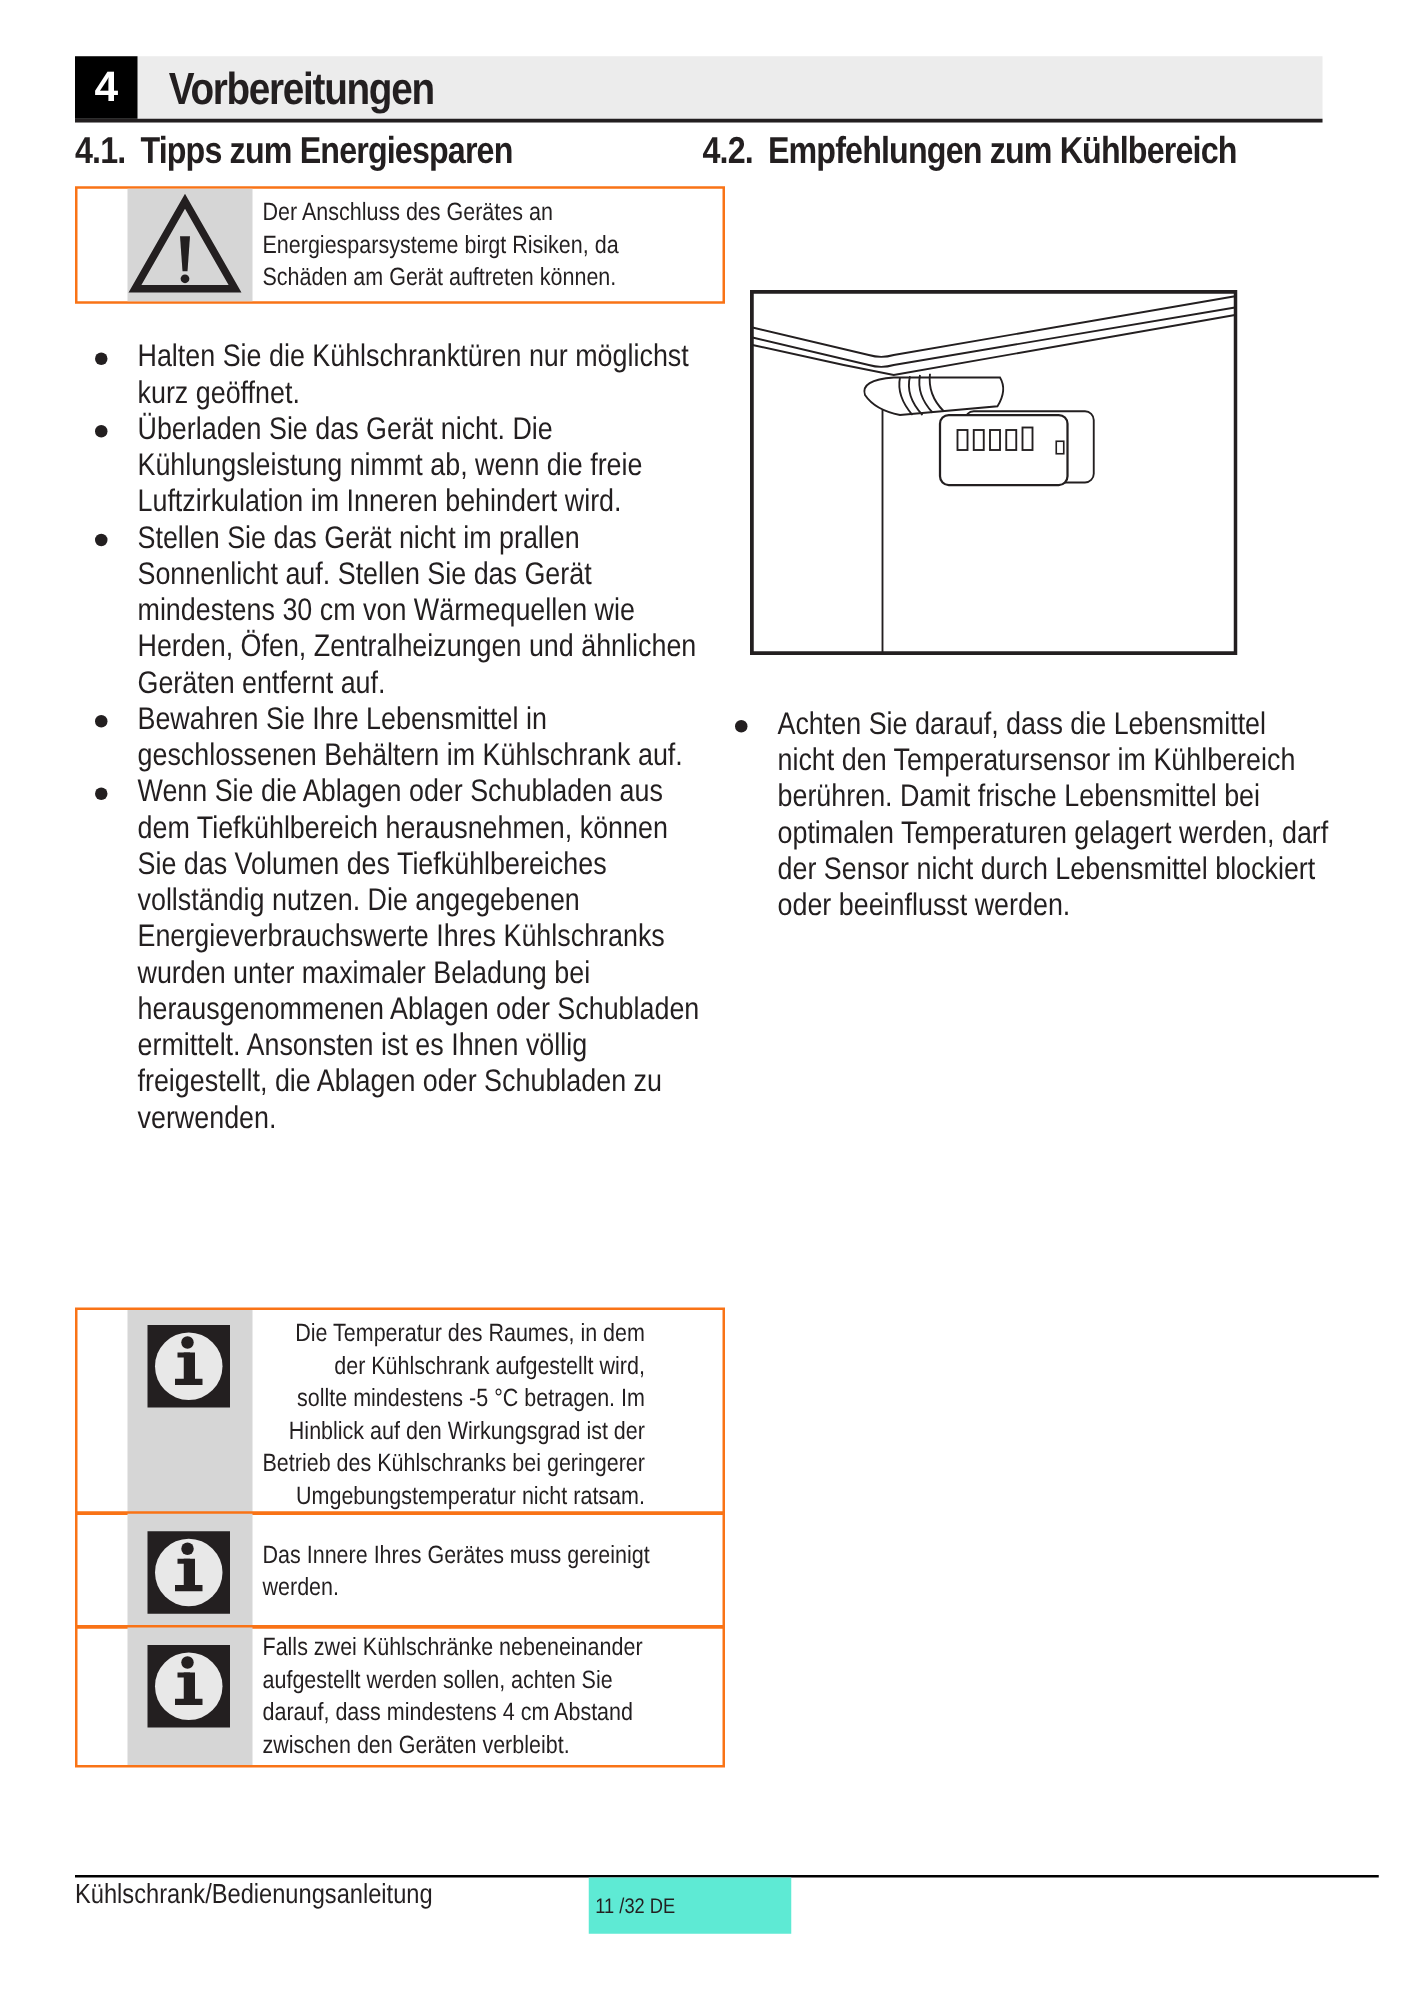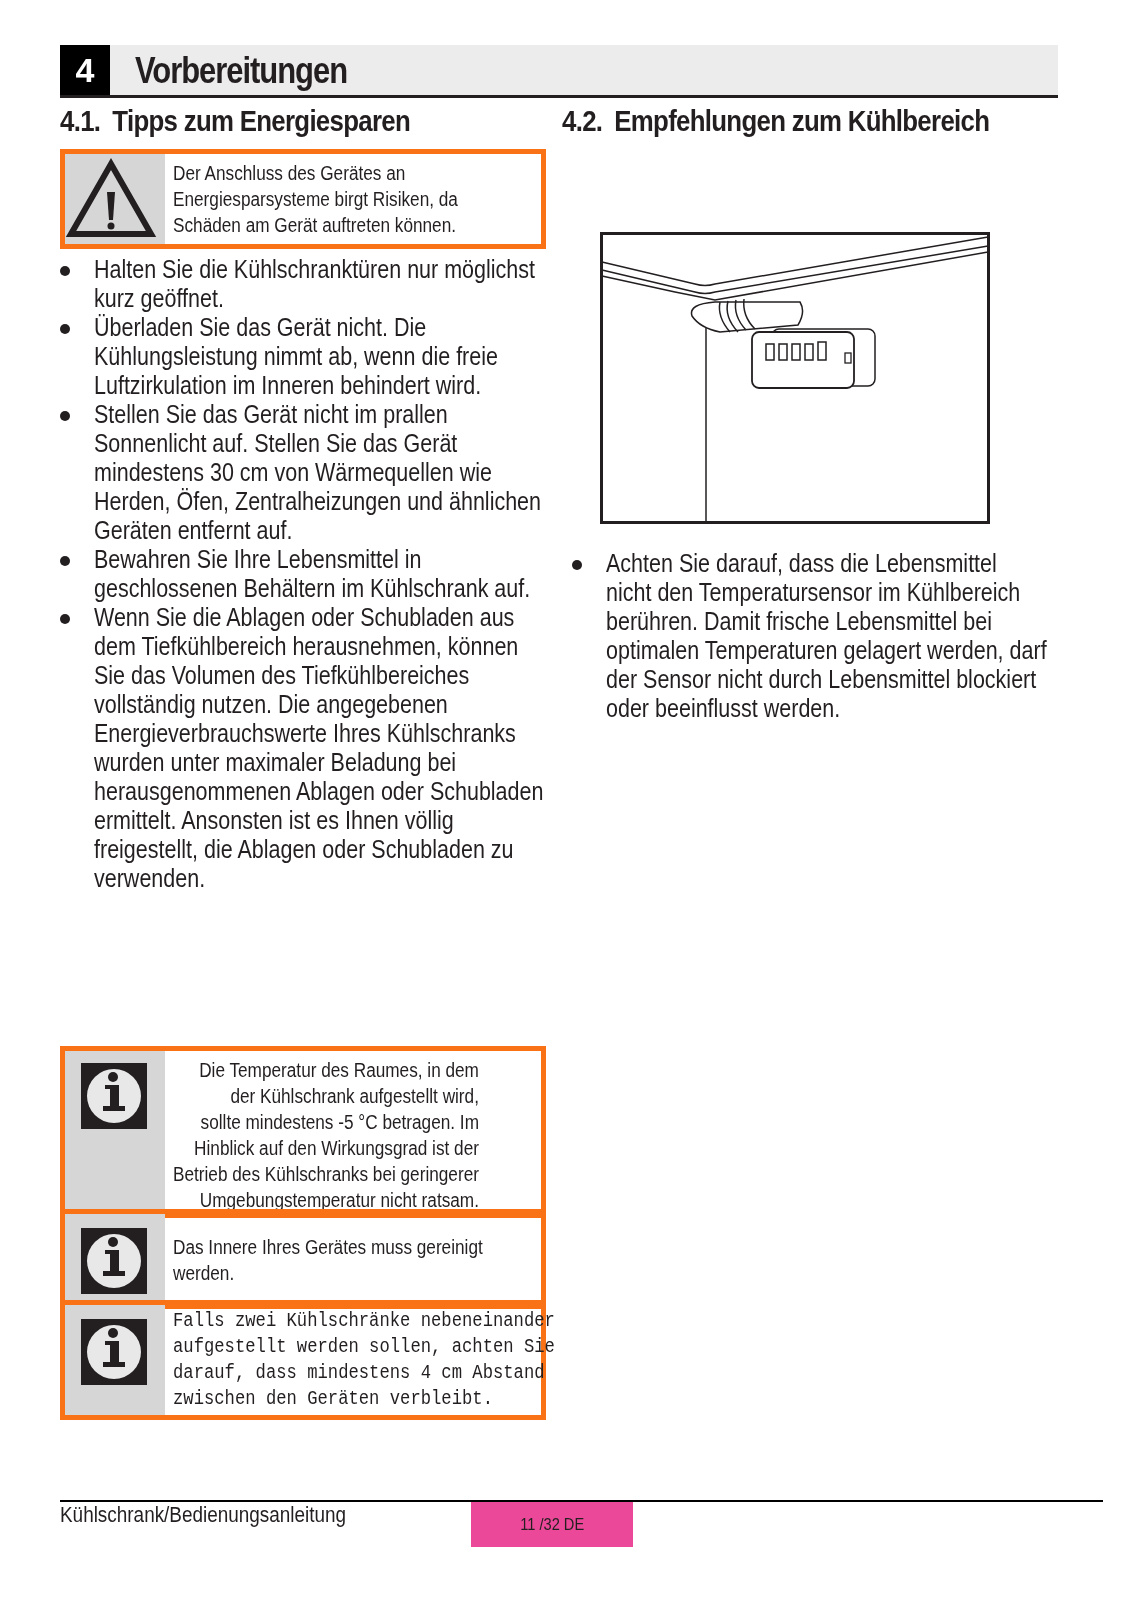--- a/index.html
+++ b/index.html
@@ -12,47 +12,47 @@
   .chapter-num { position: absolute; left: 0; top: 0; width: 50px; height: 50px; background: #000;
                  color: #fff; font-weight: bold; font-size: 34px; line-height: 50px; text-align: center; }
   .chapter-title { position: absolute; left: 75px; top: 4px; font-weight: bold; font-size: 36px;
                    line-height: 44px; letter-spacing: -1.2px; transform: scaleX(0.86); transform-origin: left center; white-space: nowrap; }
 
   .section-title { position: absolute; font-weight: bold; font-size: 30px; letter-spacing: -0.8px;
                    white-space: nowrap; transform: scaleX(0.86); transform-origin: left top; }
   .section-title .num { display: inline-block; margin-right: 14px; }
 
   
-  .notebox { position: absolute; left: 60px; width: 476px; border: 5px solid #f97316; display: flex; }
+  .notebox { position: absolute; left: 60px; width: 476px; border: 2px solid #f97316; display: flex; padding-left: 40px; }
   .notebox .iconcell { width: 100px; background: #d6d6d6; flex: none; position: relative; }
   .notebox .textcell { padding: 6px 8px; font-size: 20px; line-height: 26px; }
   .notebox .textcell span { display: block; transform: scaleX(0.86); transform-origin: left top; white-space: nowrap; }
 
   .info-icon { position: absolute; left: 16px; width: 66px; height: 66px; background: #231f20; }
   .info-icon .circle { position: absolute; left: 6px; top: 6px; width: 54px; height: 54px; border-radius: 50%; background: #e8e8e8; }
   .info-icon .dot { position: absolute; left: 27px; top: 9px; width: 10px; height: 10px; border-radius: 50%; background: #231f20; }
   .info-icon .stem { position: absolute; left: 29px; top: 22px; width: 9px; height: 22px; background: #231f20; }
   .info-icon .base { position: absolute; left: 22px; top: 43px; width: 22px; height: 5px; background: #231f20; }
   .info-icon .serif { position: absolute; left: 24px; top: 22px; width: 10px; height: 4px; background: #231f20; }
 
   
-  .blist { position: absolute; margin: 0; padding: 0; list-style: none; font-size: 25px; line-height: 29px; }
+  .blist { position: absolute; margin: 16px; padding: 0; list-style: none; font-size: 25px; line-height: 29px; }
   .blist li { position: relative; padding-left: 34px; }
   .blist li .bullet { position: absolute; left: 0; top: 11px; width: 10px; height: 10px; border-radius: 50%; background: #231f20; }
   .blist li .line { display: block; white-space: nowrap; transform: scaleX(0.86); transform-origin: left top; }
 
   
   .figure { position: absolute; left: 600px; top: 232px; width: 390px; height: 292px; }
 
   
   .footer-rule { position: absolute; left: 60px; top: 1500px; width: 1043px; height: 2px; background: #000; }
   .footer-left { position: absolute; left: 60px; top: 1502px; font-size: 22px; white-space: nowrap;
                  transform: scaleX(0.86); transform-origin: left top; }
-  .footer-page { position: absolute; left: 471px; top: 1502px; width: 162px; height: 45px; background: #ec4899;
-                 font-size: 17px; text-align: center; line-height: 45px; }
+  .footer-page { position: absolute; left: 471px; top: 1502px; width: 162px; height: 45px; background: #5eead4;
+                 font-size: 17px; line-height: 45px; }
   .footer-page span { display: inline-block; transform: scaleX(0.86); }
 </style>
 </head>
 <body>
 
 <div class="chapter-bar">
   <div class="chapter-num">4</div>
   <div class="chapter-title">Vorbereitungen</div>
 </div>
 
@@ -158,21 +158,21 @@
 <div class="notebox" style="top:1300px; height:110px;">
   <div class="iconcell">
     <div class="info-icon" style="top:14px;">
       <div class="circle"></div>
         <div class="dot"></div>
         <div class="serif"></div>
         <div class="stem"></div>
         <div class="base"></div>
     </div>
   </div>
-  <div class="textcell" style="padding-top:3px;font-family:Liberation Mono, monospace;">
+  <div class="textcell" style="padding-top:3px;">
     <span>Falls zwei Kühlschränke nebeneinander</span>
     <span>aufgestellt werden sollen, achten Sie</span>
     <span>darauf, dass mindestens 4 cm Abstand</span>
     <span>zwischen den Geräten verbleibt.</span>
   </div>
 </div>
 
 <div class="figure">
   <svg width="390" height="292" viewBox="0 0 390 292">
     <rect x="1.5" y="1.5" width="387" height="289" fill="#fff" stroke="#231f20" stroke-width="3"></rect>

